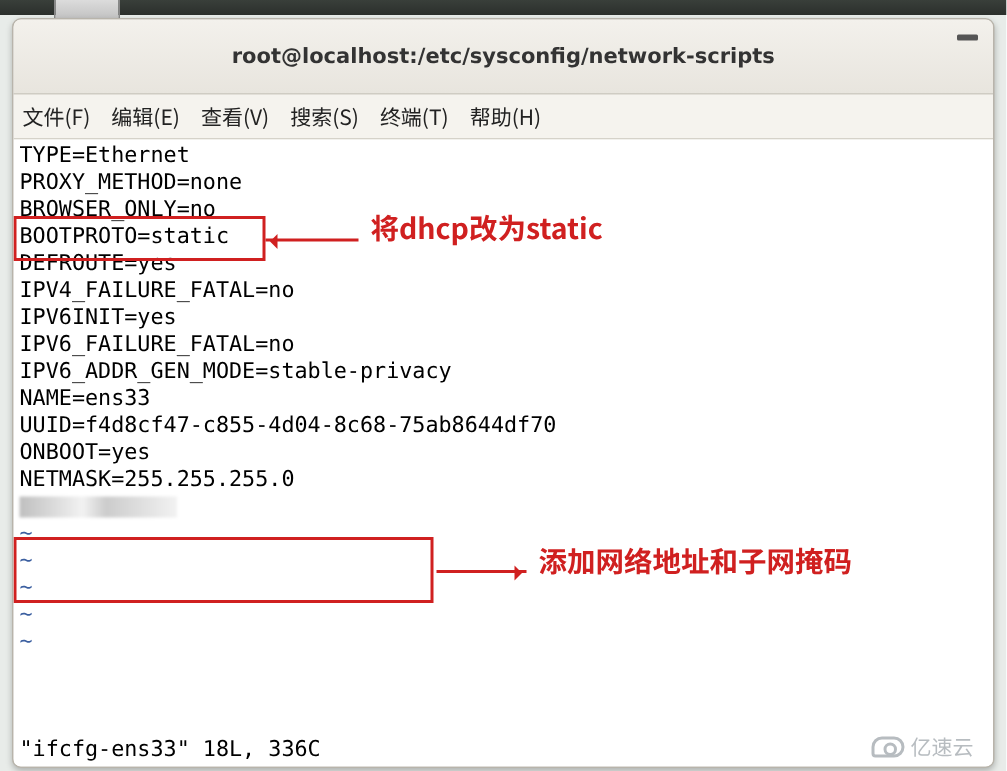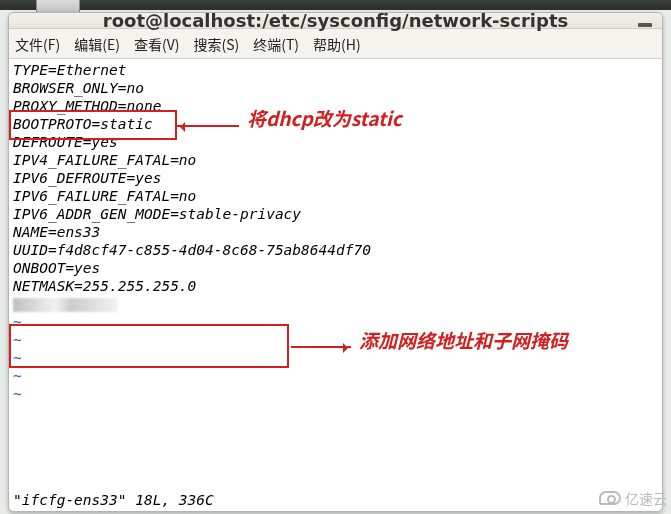--- a/index.html
+++ b/index.html
@@ -28,26 +28,26 @@
     left: 8px; top: 12px;
     width: 655px; height: 500px;
     background: #f3f1ec;
     border: 1px solid #b8b4ab;
     border-radius: 6px;
     box-shadow: 0 2px 4px rgba(0,0,0,.25);
     display: flex; flex-direction: column;
     overflow: hidden;
   }
   .titlebar {
-    height: 16px;
+    height: 50px;
     background: linear-gradient(#f3f1ec,#e8e5de);
     border-bottom: 1px solid #cfccc3;
     display: flex; align-items: center; justify-content: center;
     font-family: "DejaVu Sans", "Noto Sans", sans-serif;
-    font-size: 18px; font-weight: bold; color: #333;
+    font-size: 14px; font-weight: bold; color: #333;
     position: relative;
   }
   .titlebar .minbtn {
     position:absolute; right:10px; top:10px; width:14px; height:4px;
     background:#555; border-radius:1px;
   }
   .menubar {
     height: 30px;
     background: #f5f3ee;
     border-bottom: 1px solid #d5d2c9;
@@ -59,21 +59,20 @@
   }
   .menubar span { cursor: default; }
   .editor {
     flex: 1;
     background: #ffffff;
     position: relative;
     font-size: 14.5px;
     line-height: 18px;
     color: #000;
     padding: 2px 4px;
-    font-style: italic;
   }
   .line { white-space: pre; min-height:18px; }
   .tilde { color: #3b5fa0; }
   .smudge {
     display:inline-block; width:105px; height:14px; vertical-align:middle;
     background: linear-gradient(90deg, rgba(0,0,0,.25) 0%, rgba(0,0,0,.05) 40%, rgba(0,0,0,.2) 55%, rgba(0,0,0,.05) 100%);
     filter: blur(1px);
   }
   .status { position:absolute; left:4px; bottom:2px; }
   .faded { color:#d8d8d8; letter-spacing:.5px; font-size:12px; }
@@ -93,21 +92,21 @@
   .arrow.right::before {
     left:auto; right:-2px;
     border-right-color:transparent; border-left-color:#d02020;
   }
   .note {
     position:absolute; color:#d02020; font-weight:bold;
     font-family:"KaiTi","STKaiti","Noto Sans CJK SC",sans-serif;
     font-size:19px; white-space:nowrap;
   }
   .watermark {
-    position:absolute; right:4px; bottom:6px;
+    position:absolute; right:22px; bottom:6px;
     display:flex; align-items:center; gap:4px;
     color:#b7bcc0; font-family:"Noto Sans CJK SC",sans-serif; font-size:14px;
     pointer-events:none;
   }
   .wm-icon {
     width:22px; height:14px; border:2px solid #b7bcc0; border-radius:8px 8px 8px 3px;
     position:relative;
   }
   .wm-icon::after{
     content:""; position:absolute; width:5px;height:5px;border:2px solid #b7bcc0;
@@ -131,26 +130,26 @@
       <span>文件(F)</span>
       <span>编辑(E)</span>
       <span>查看(V)</span>
       <span>搜索(S)</span>
       <span>终端(T)</span>
       <span>帮助(H)</span>
     </div>
 
     <div class="editor">
       <div class="line">TYPE=Ethernet</div>
+      <div class="line">PROXY_METHOD=none</div>
       <div class="line">BROWSER_ONLY=no</div>
-      <div class="line">PROXY_METHOD=none</div>
       <div class="line">BOOTPROTO=static</div>
       <div class="line">DEFROUTE=yes</div>
       <div class="line">IPV4_FAILURE_FATAL=no</div>
-      <div class="line">IPV6_DEFROUTE=yes</div>
+      <div class="line">IPV6INIT=yes</div>
       <div class="line">IPV6_FAILURE_FATAL=no</div>
       <div class="line">IPV6_ADDR_GEN_MODE=stable-privacy</div>
       <div class="line">NAME=ens33</div>
       <div class="line">UUID=f4d8cf47-c855-4d04-8c68-75ab8644df70</div>
       <div class="line">ONBOOT=yes</div>
       <div class="line">NETMASK=255.255.255.0</div>
       <div class="line"><span class="smudge"></span></div>
       <div class="line tilde">~</div>
       <div class="line tilde">~</div>
       <div class="line tilde">~</div>

